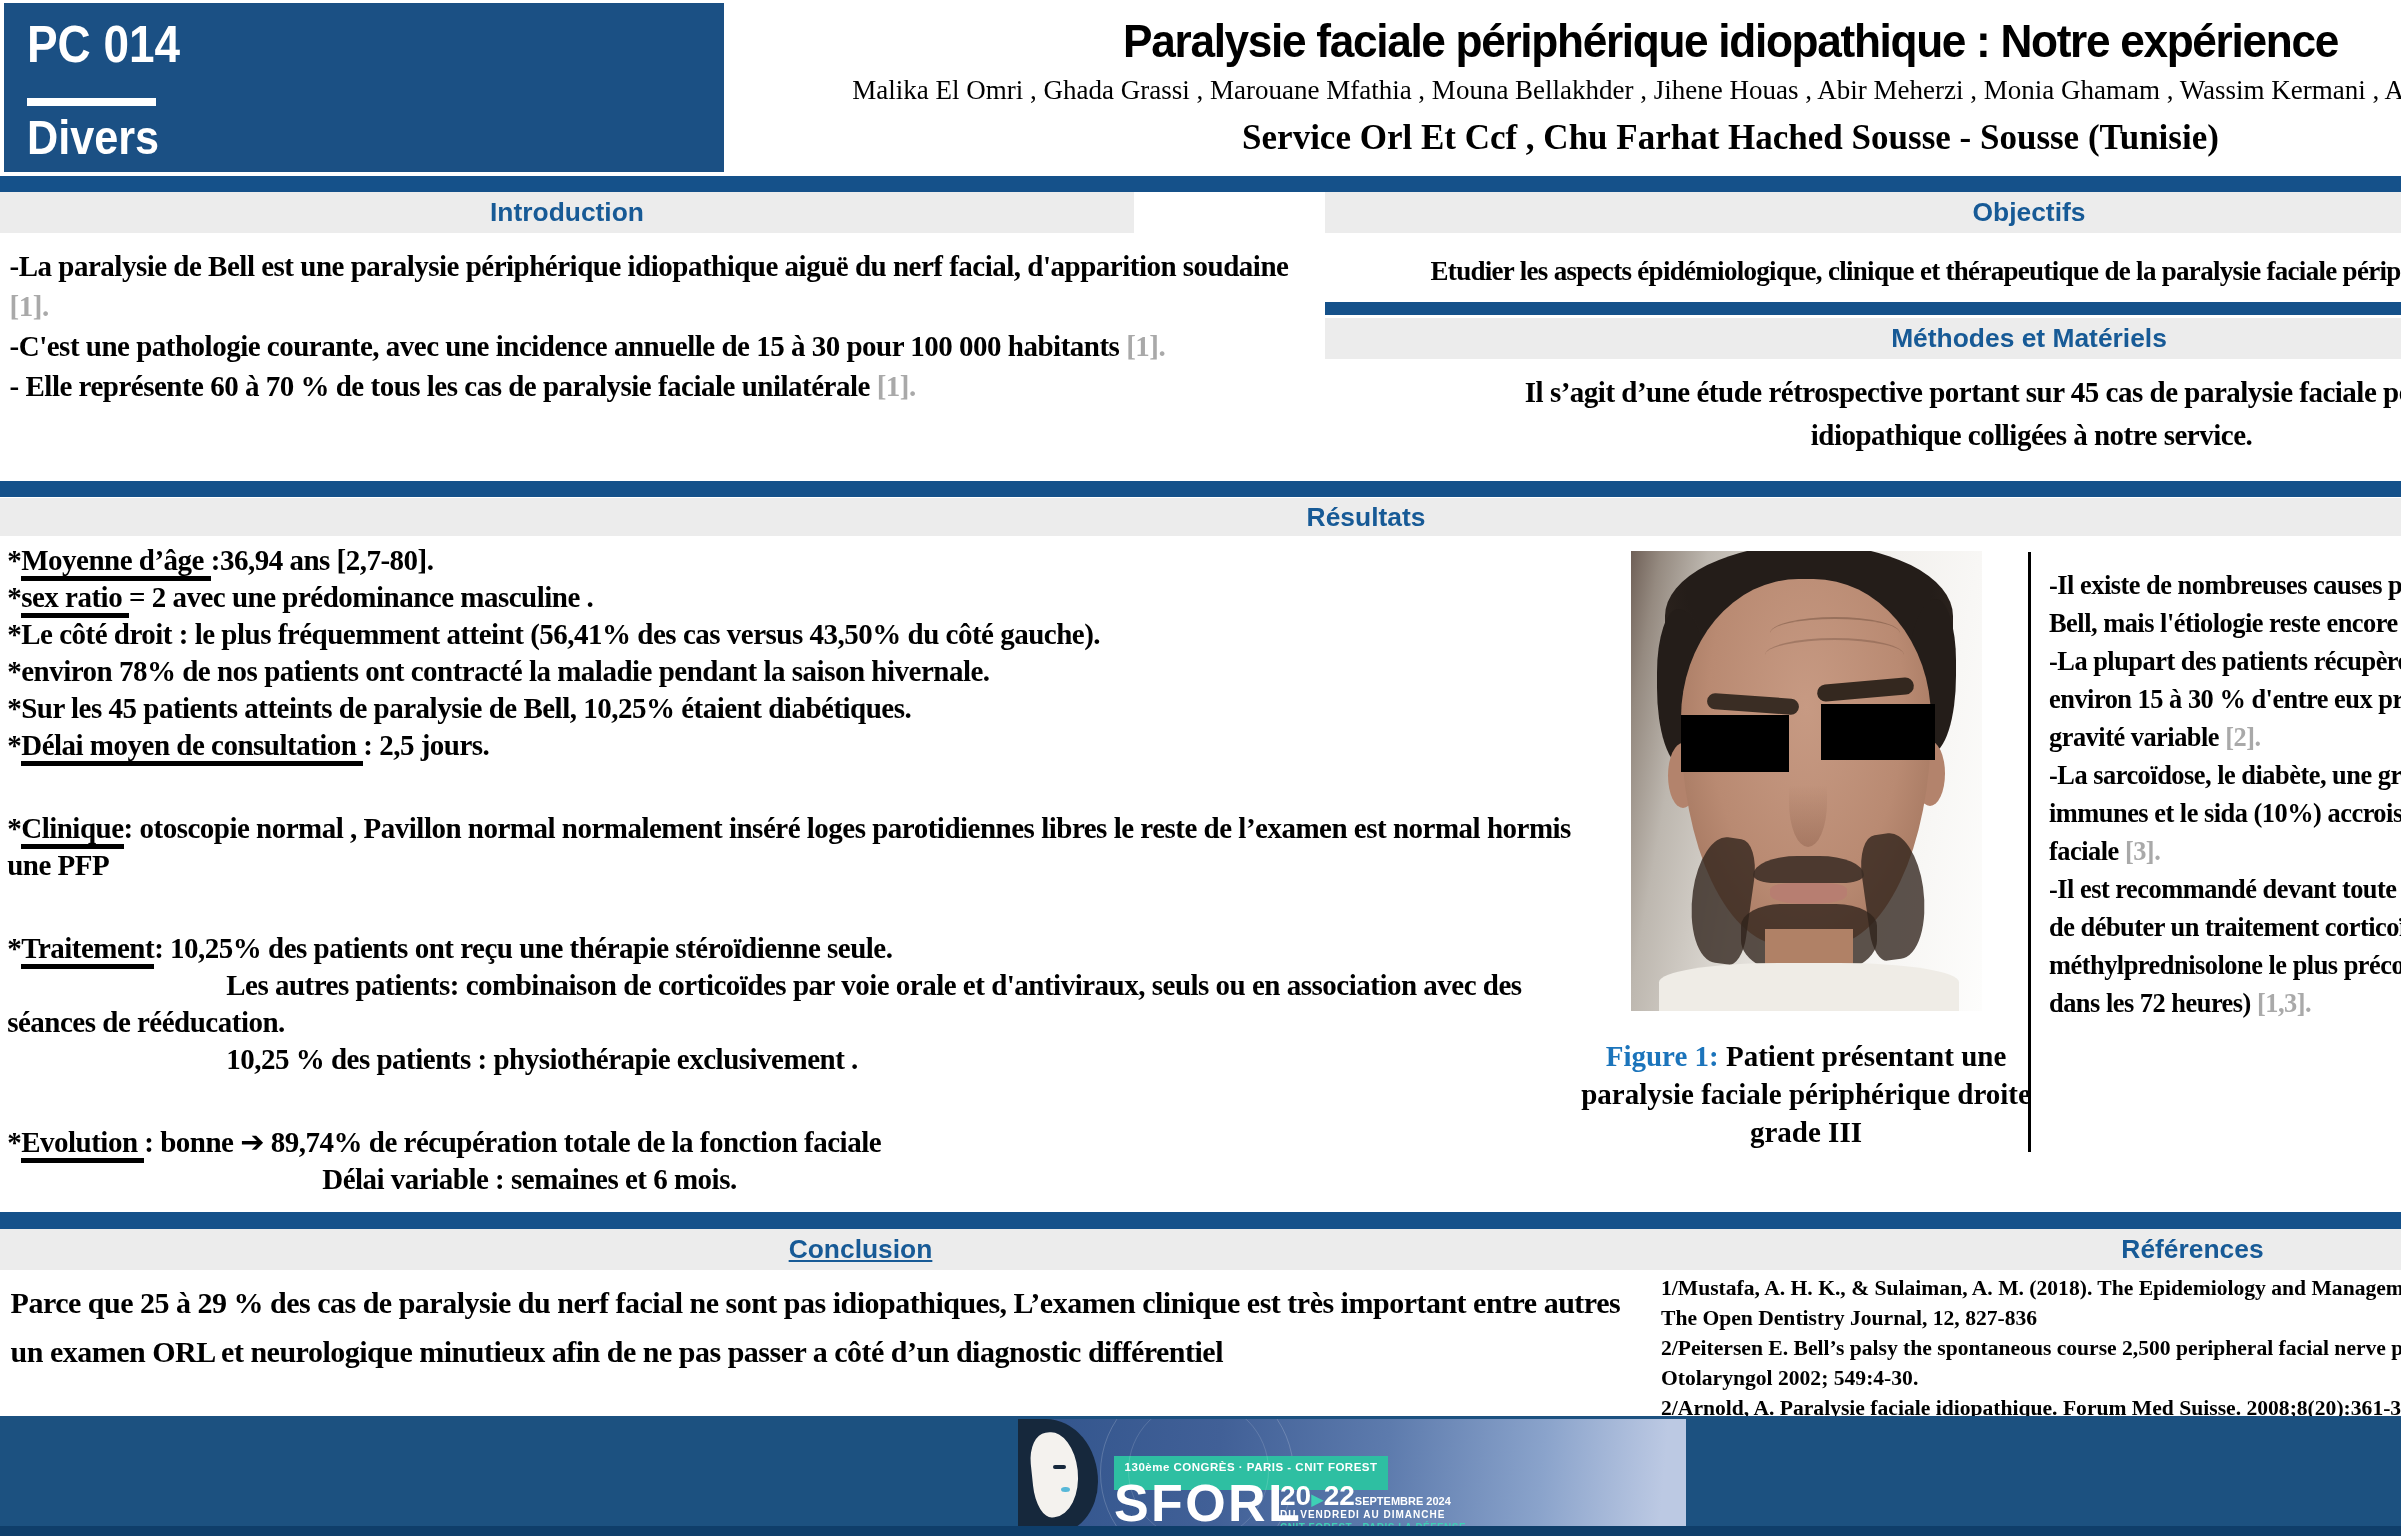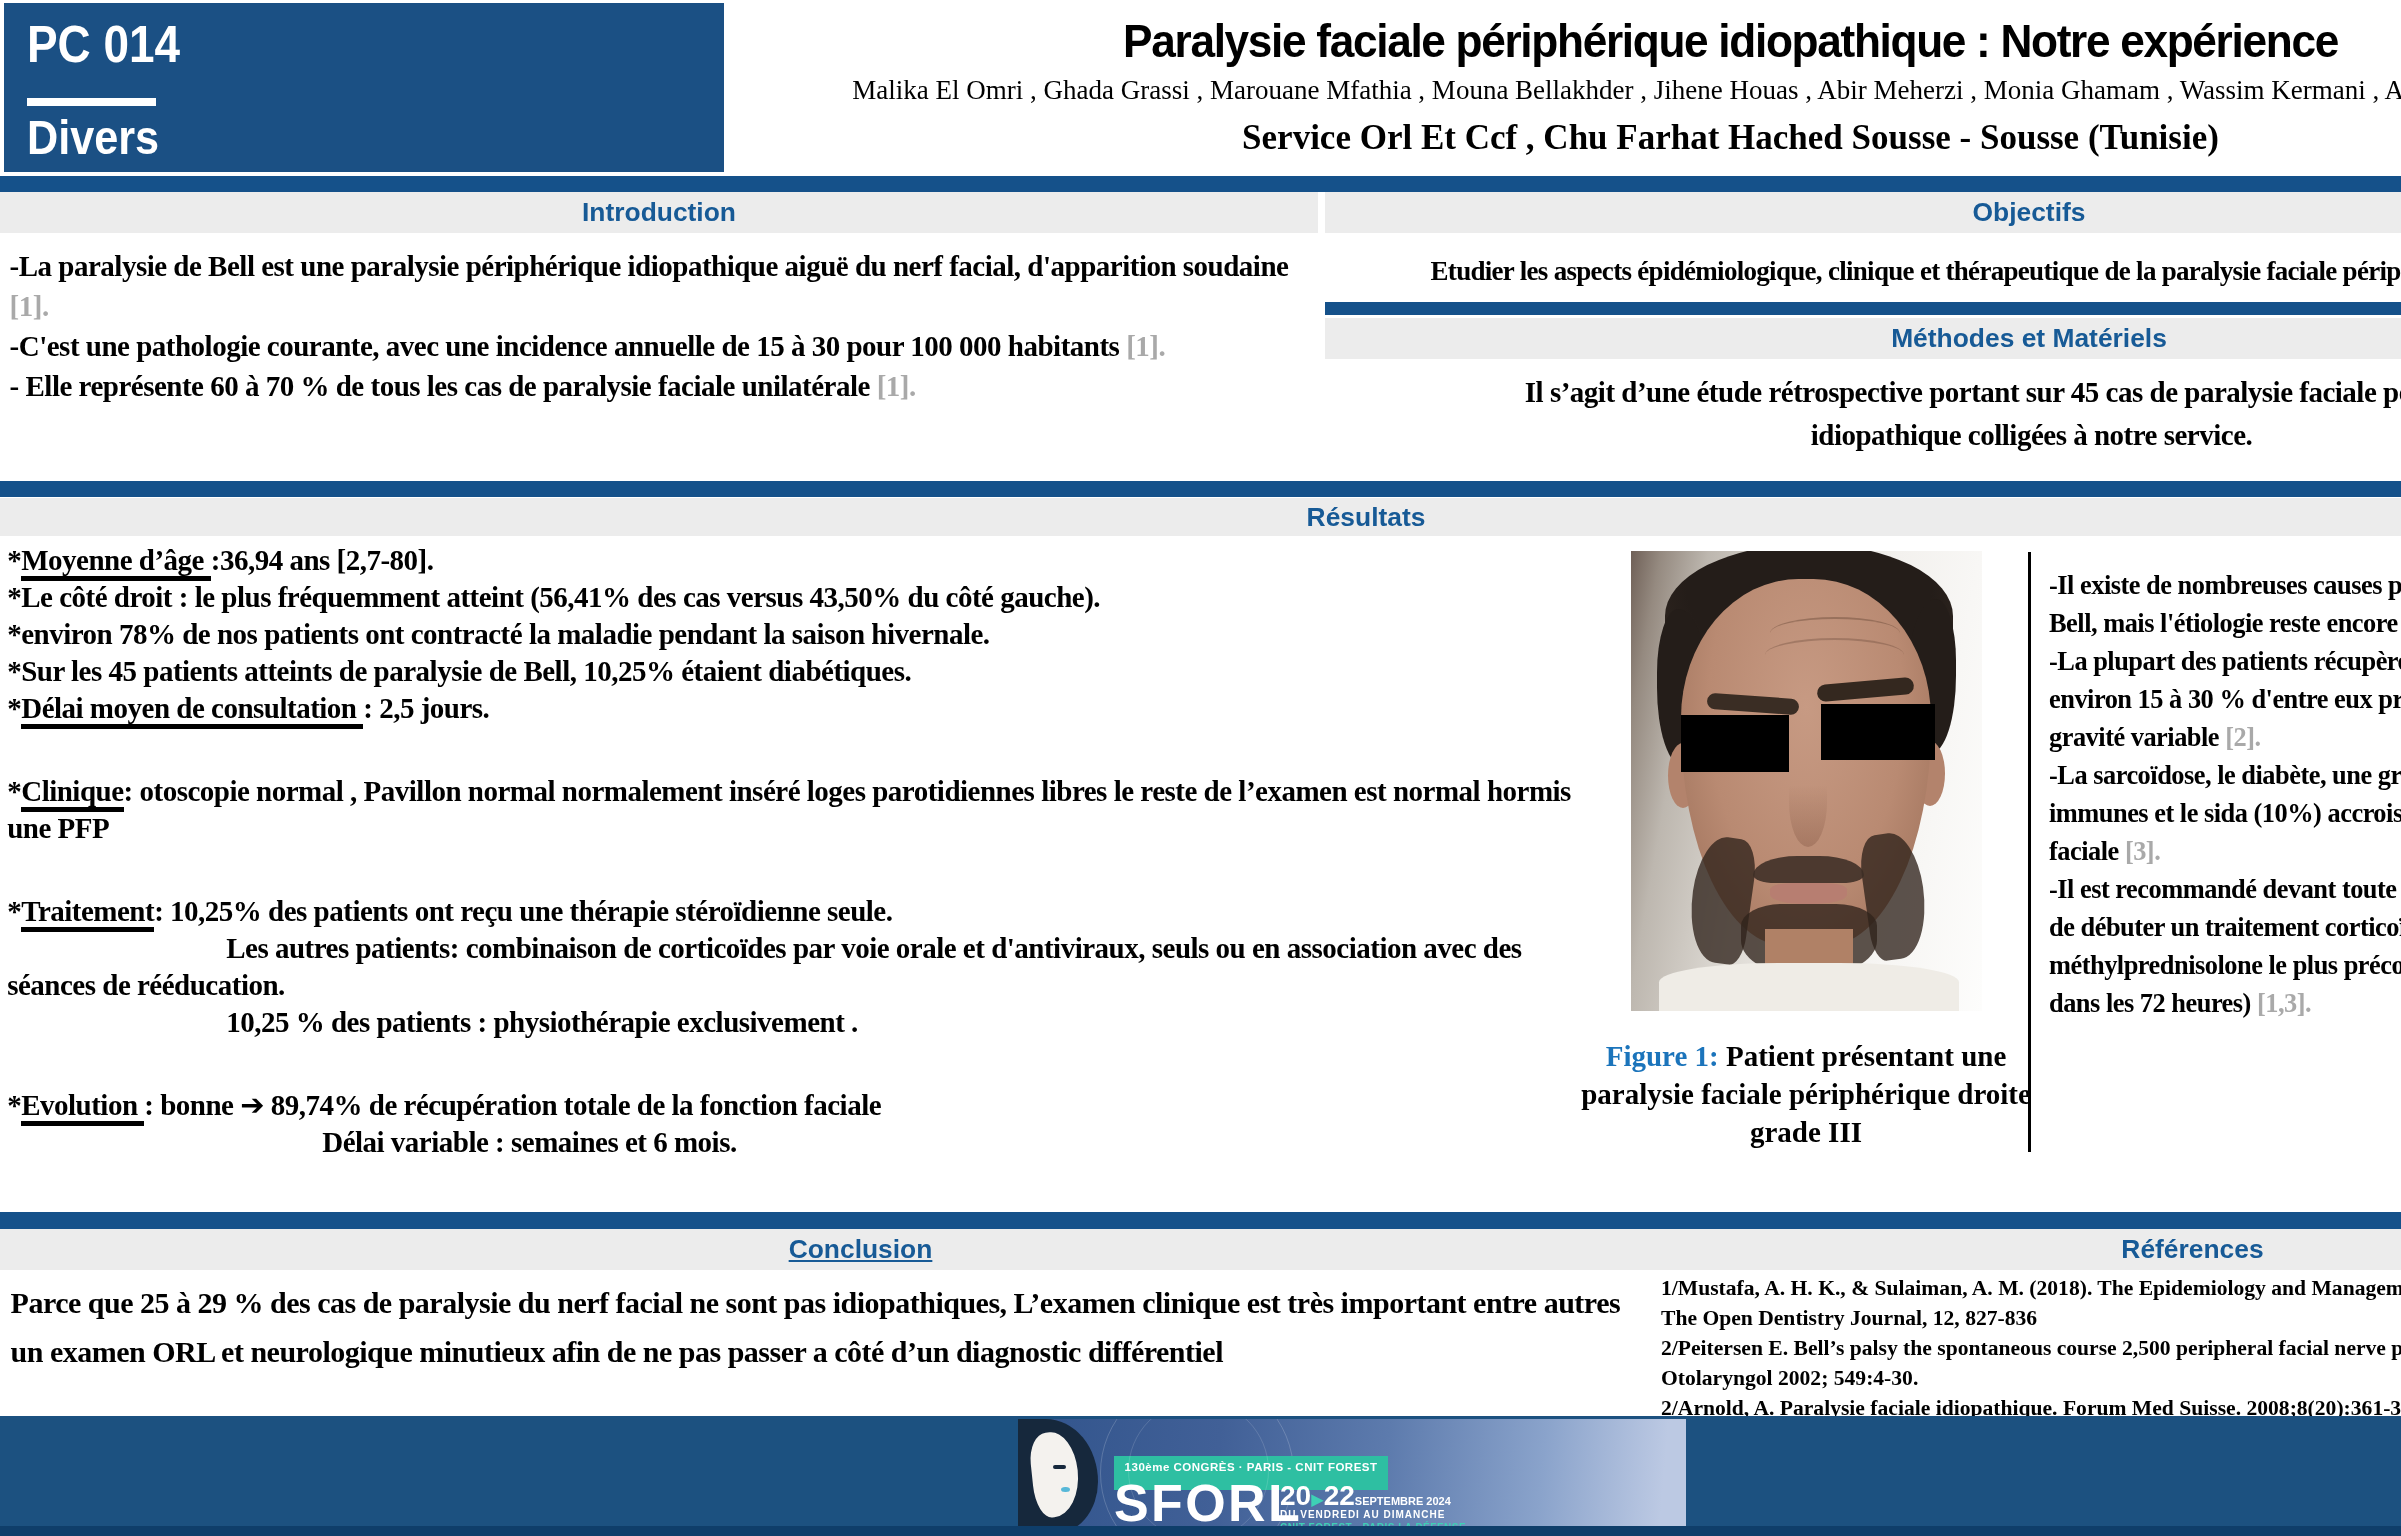--- a/index.html
+++ b/index.html
@@ -29,21 +29,21 @@
   .bar{position:absolute;background:var(--bar-blue);}
   .bar-header{left:0;top:176px;width:2732px;height:16.3px;}
   .bar-objectifs{left:1325px;top:302px;width:1408px;height:12.5px;}
   .bar-resultats{left:0;top:481px;width:2732px;height:16.3px;}
   .bar-conclusion{left:0;top:1212px;width:2732px;height:17.3px;}
 
   
   .band{position:absolute;height:41px;background:var(--band-gray);color:var(--section-title-blue);
         font-family:"Liberation Sans",sans-serif;font-weight:bold;font-size:26.4px;
         text-align:center;line-height:41px;}
-  .band-introduction{left:0;top:192px;width:1318px;}
+  .band-introduction{left:0;top:192px;width:1134px;}
   .band-objectifs{left:1325px;top:192px;width:1408px;}
   .band-methodes{left:1325px;top:318px;width:1408px;}
   .band-resultats{left:0;top:498px;width:2732px;height:38px;line-height:38px;}
   .band-conclusion{left:0;top:1229px;width:1721px;text-decoration:underline;}
   .band-references{left:1653px;top:1229px;width:1079px;}
 
   
   .para{margin:0;}
   .u{border-bottom:5.8px solid #000;}
   .ref{color:var(--citation-gray);}
@@ -166,20 +166,21 @@
   <div class="intro-text">
       <div class="para"><span>-La paralysie de Bell est une paralysie périphérique idiopathique aiguë du nerf facial, d'apparition soudaine </span><span class="ref">[1].</span></div>
       <div class="para"><span>-C'est une pathologie courante, avec une incidence annuelle de 15 à 30 pour 100 000 habitants </span><span class="ref">[1].</span></div>
       <div class="para"><span>- Elle représente 60 à 70 % de tous les cas de paralysie faciale unilatérale </span><span class="ref">[1].</span></div>
     </div>
   <div class="objectifs-text">Etudier les aspects épidémiologique, clinique et thérapeutique de la paralysie faciale périphérique idiopathique</div>
   <div class="methodes-text">Il s’agit d’une étude rétrospective portant sur 45 cas de paralysie faciale périphérique idiopathique colligées à notre service.</div>
 
   <div class="results-left">
       <div class="para"><span>*</span><span class="u">Moyenne d’âge </span><span>:36,94 ans [2,7-80].</span></div>
+      <div class="para"><span>*</span><span class="u">sex ratio </span><span>= 2 avec une prédominance masculine .</span></div>
       <div class="para"><span>*Le côté droit : le plus fréquemment atteint (56,41% des cas versus 43,50% du côté gauche).</span></div>
       <div class="para"><span>*environ 78% de nos patients ont contracté la maladie pendant la saison hivernale.</span></div>
       <div class="para"><span>*Sur les 45 patients atteints de paralysie de Bell, 10,25% étaient diabétiques.</span></div>
       <div class="para"><span>*</span><span class="u">Délai moyen de consultation </span><span>: 2,5 jours.</span></div>
       <div class="para gap"><span>*</span><span class="u">Clinique</span><span>: otoscopie normal , Pavillon normal normalement inséré loges parotidiennes libres le reste de l’examen est normal hormis une PFP</span></div>
       <div class="para gap"><span>*</span><span class="u">Traitement</span><span>: 10,25% des patients ont reçu une thérapie stéroïdienne seule.</span></div>
       <div class="para indent"><span>Les autres patients: combinaison de corticoïdes par voie orale et d'antiviraux, seuls ou en association avec des séances de rééducation.</span></div>
       <div class="para indent"><span>10,25 % des patients : physiothérapie exclusivement .</span></div>
       <div class="para gap"><span>*</span><span class="u">Evolution </span><span>: bonne </span><span class="arrow">➔</span><span> 89,74% de récupération totale de la fonction faciale</span></div>
       <div class="para indent2"><span>Délai variable : semaines et 6 mois.</span></div>

